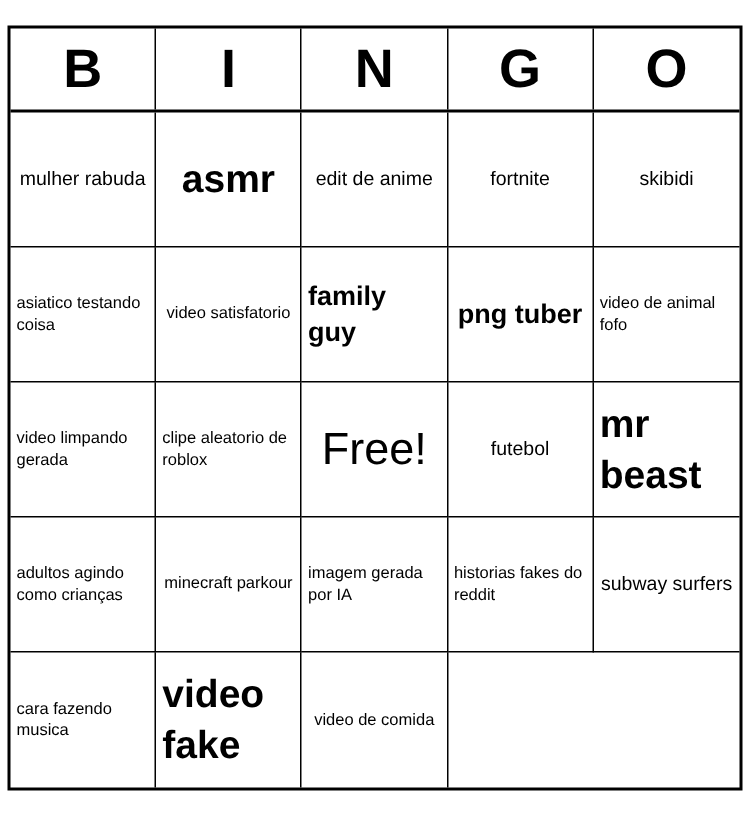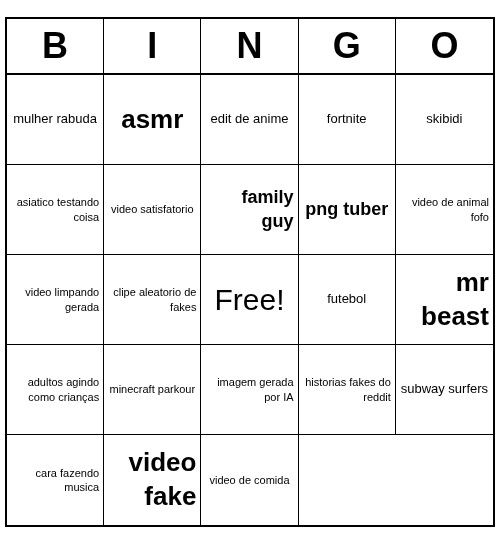--- a/index.html
+++ b/index.html
@@ -36,21 +36,21 @@
       grid-template-columns: repeat(5, 1fr);
       grid-template-rows: repeat(5, 1fr);
     }
     .bingo-cell {
       border-right: 1px solid #000;
       border-bottom: 1px solid #000;
       min-height: 90px;
       display: flex;
       align-items: center;
       justify-content: center;
-      text-align: right;
+      text-align: left;
       padding: 6px 4px;
       font-size: 13px;
       line-height: 1.3;
     }
     .bingo-cell:nth-child(5n) {
       border-right: none;
     }
     .bingo-cell:nth-child(n+21) {
       border-bottom: none;
     }
@@ -86,21 +86,21 @@
       <div class="bingo-cell large-text">asmr</div>
       <div class="bingo-cell">edit de anime</div>
       <div class="bingo-cell">fortnite</div>
       <div class="bingo-cell">skibidi</div>
       <div class="bingo-cell small-text">asiatico testando coisa</div>
       <div class="bingo-cell small-text">video satisfatorio</div>
       <div class="bingo-cell medium-text">family guy</div>
       <div class="bingo-cell medium-text">png tuber</div>
       <div class="bingo-cell small-text">video de animal fofo</div>
       <div class="bingo-cell small-text">video limpando gerada</div>
-      <div class="bingo-cell small-text">clipe aleatorio de fakes</div>
+      <div class="bingo-cell small-text">clipe aleatorio de roblox</div>
       <div class="bingo-cell free">Free!</div>
       <div class="bingo-cell">futebol</div>
       <div class="bingo-cell large-text">mr beast</div>
       <div class="bingo-cell small-text">adultos agindo como crianças</div>
       <div class="bingo-cell small-text">minecraft parkour</div>
       <div class="bingo-cell small-text">imagem gerada por IA</div>
       <div class="bingo-cell small-text">historias fakes do reddit</div>
       <div class="bingo-cell">subway surfers</div>
       <div class="bingo-cell small-text">cara fazendo musica</div>
       <div class="bingo-cell large-text">video fake</div>

